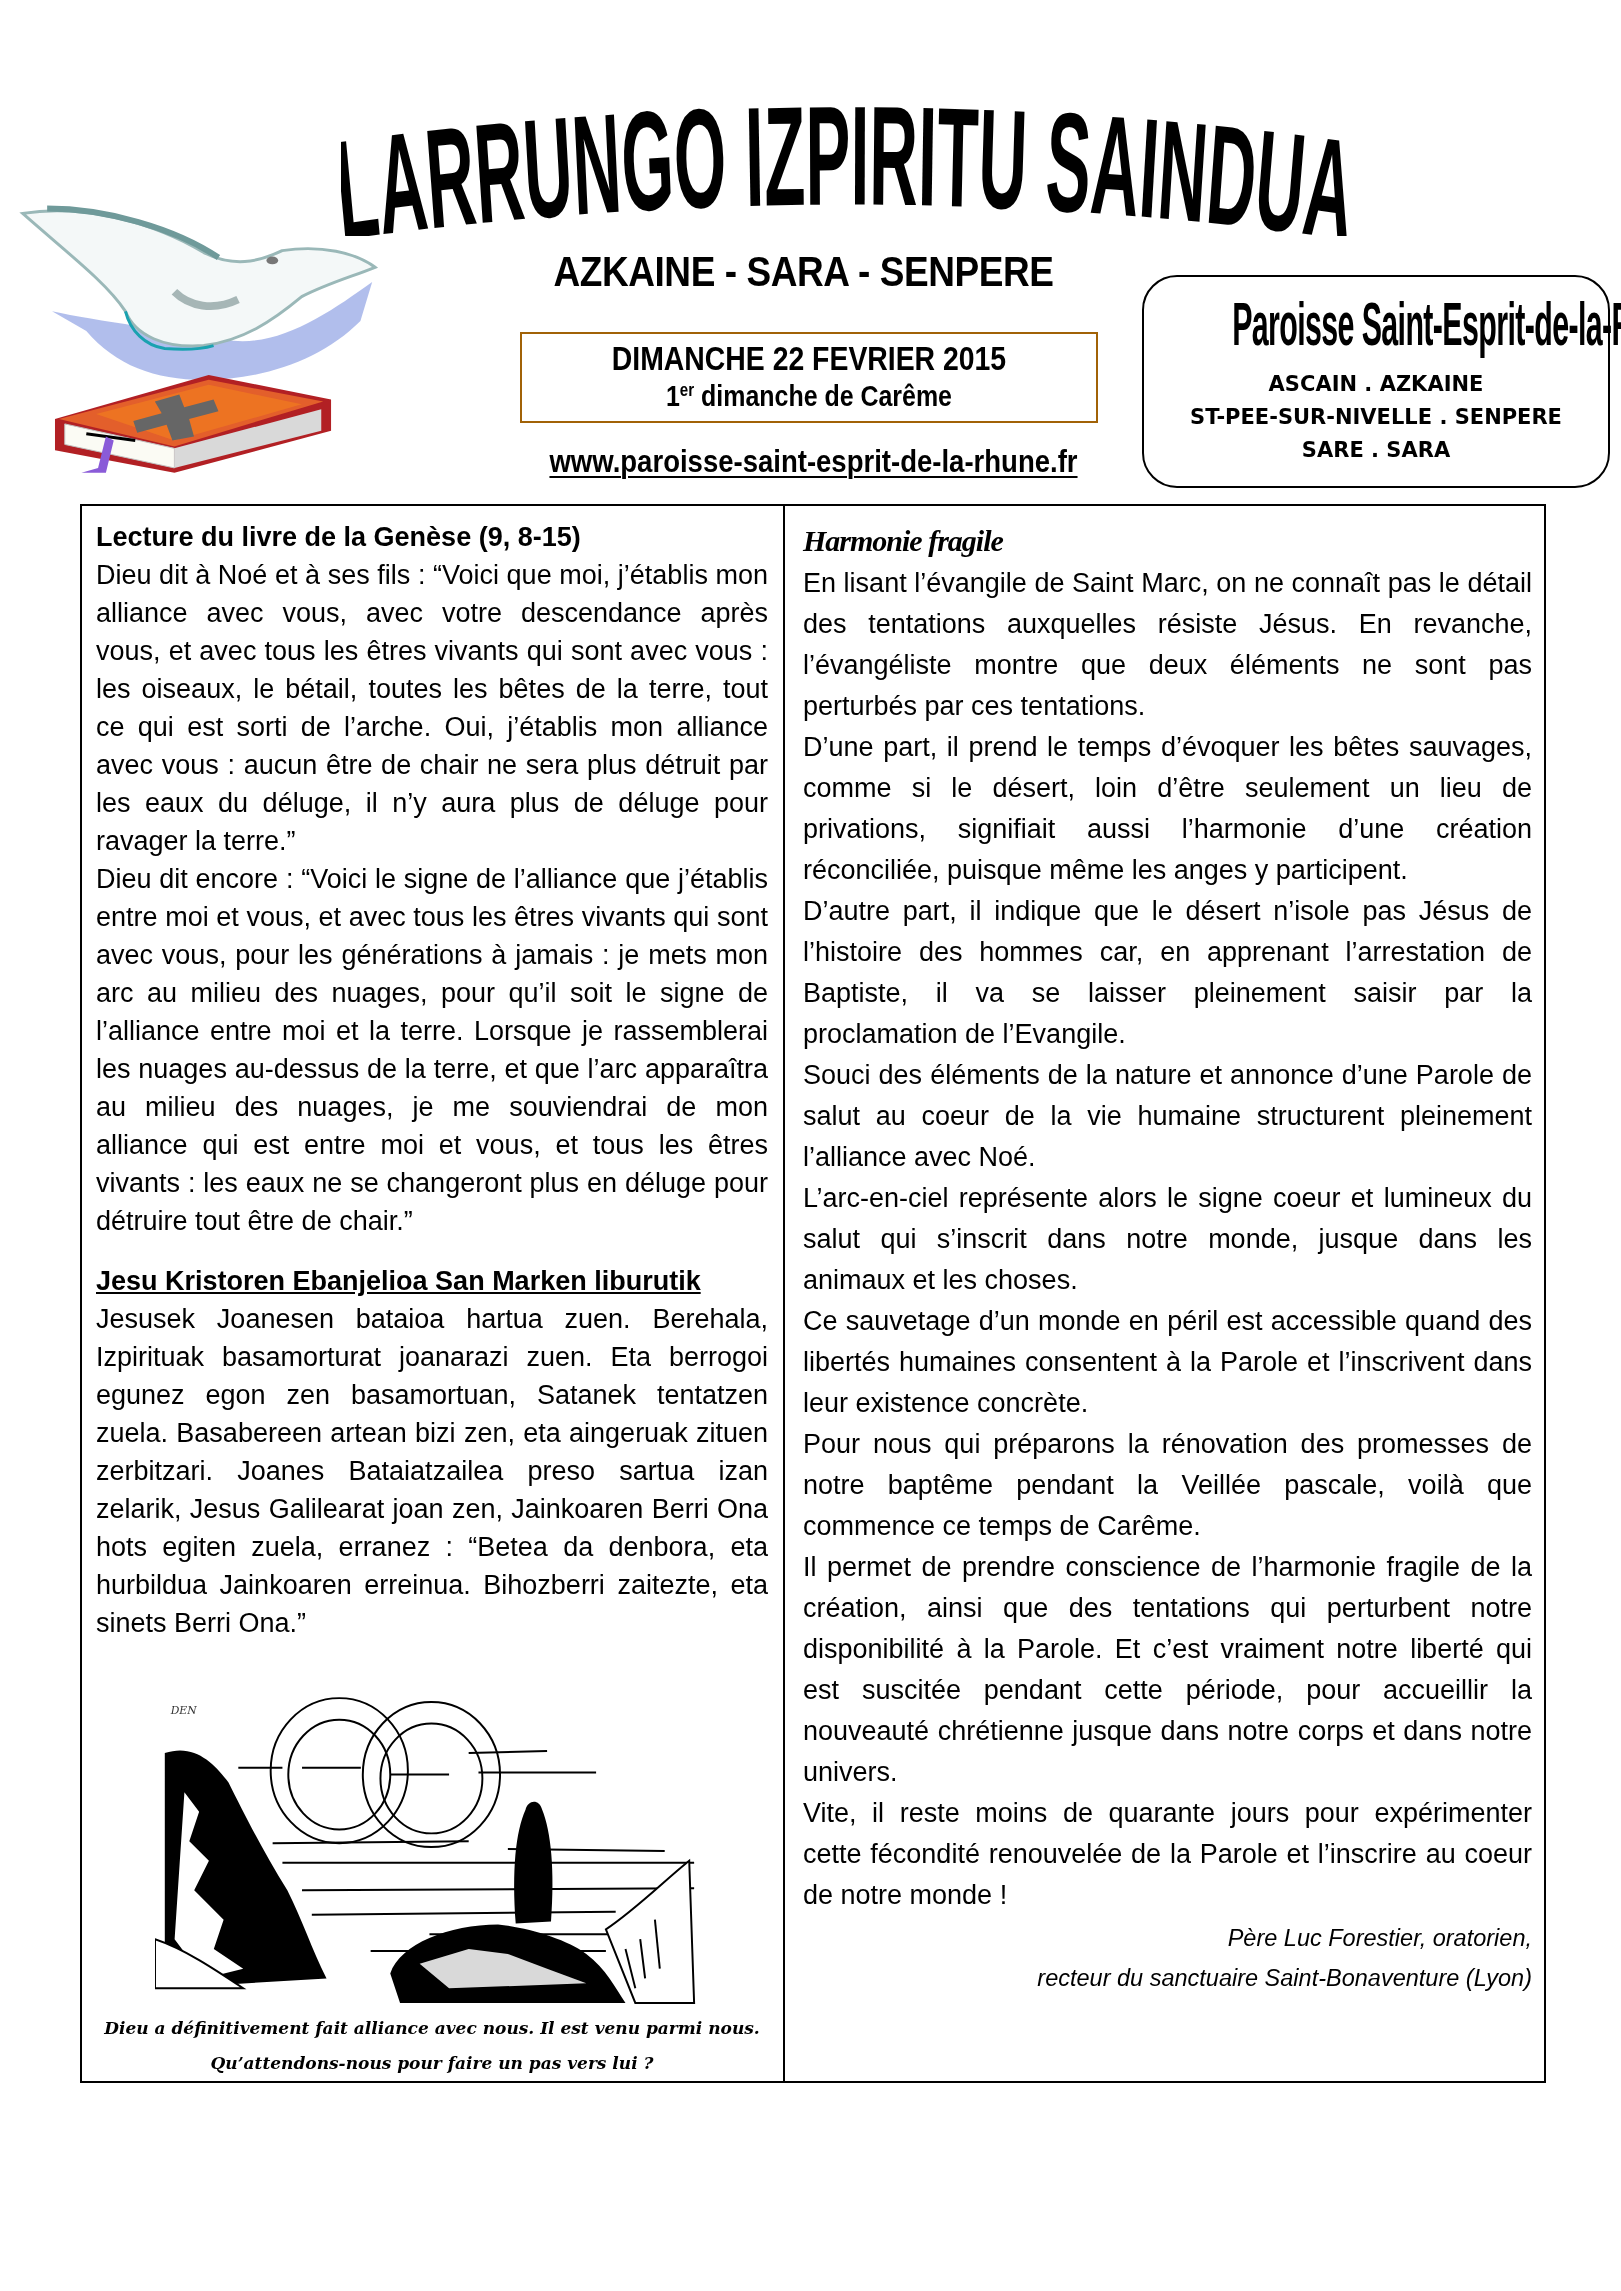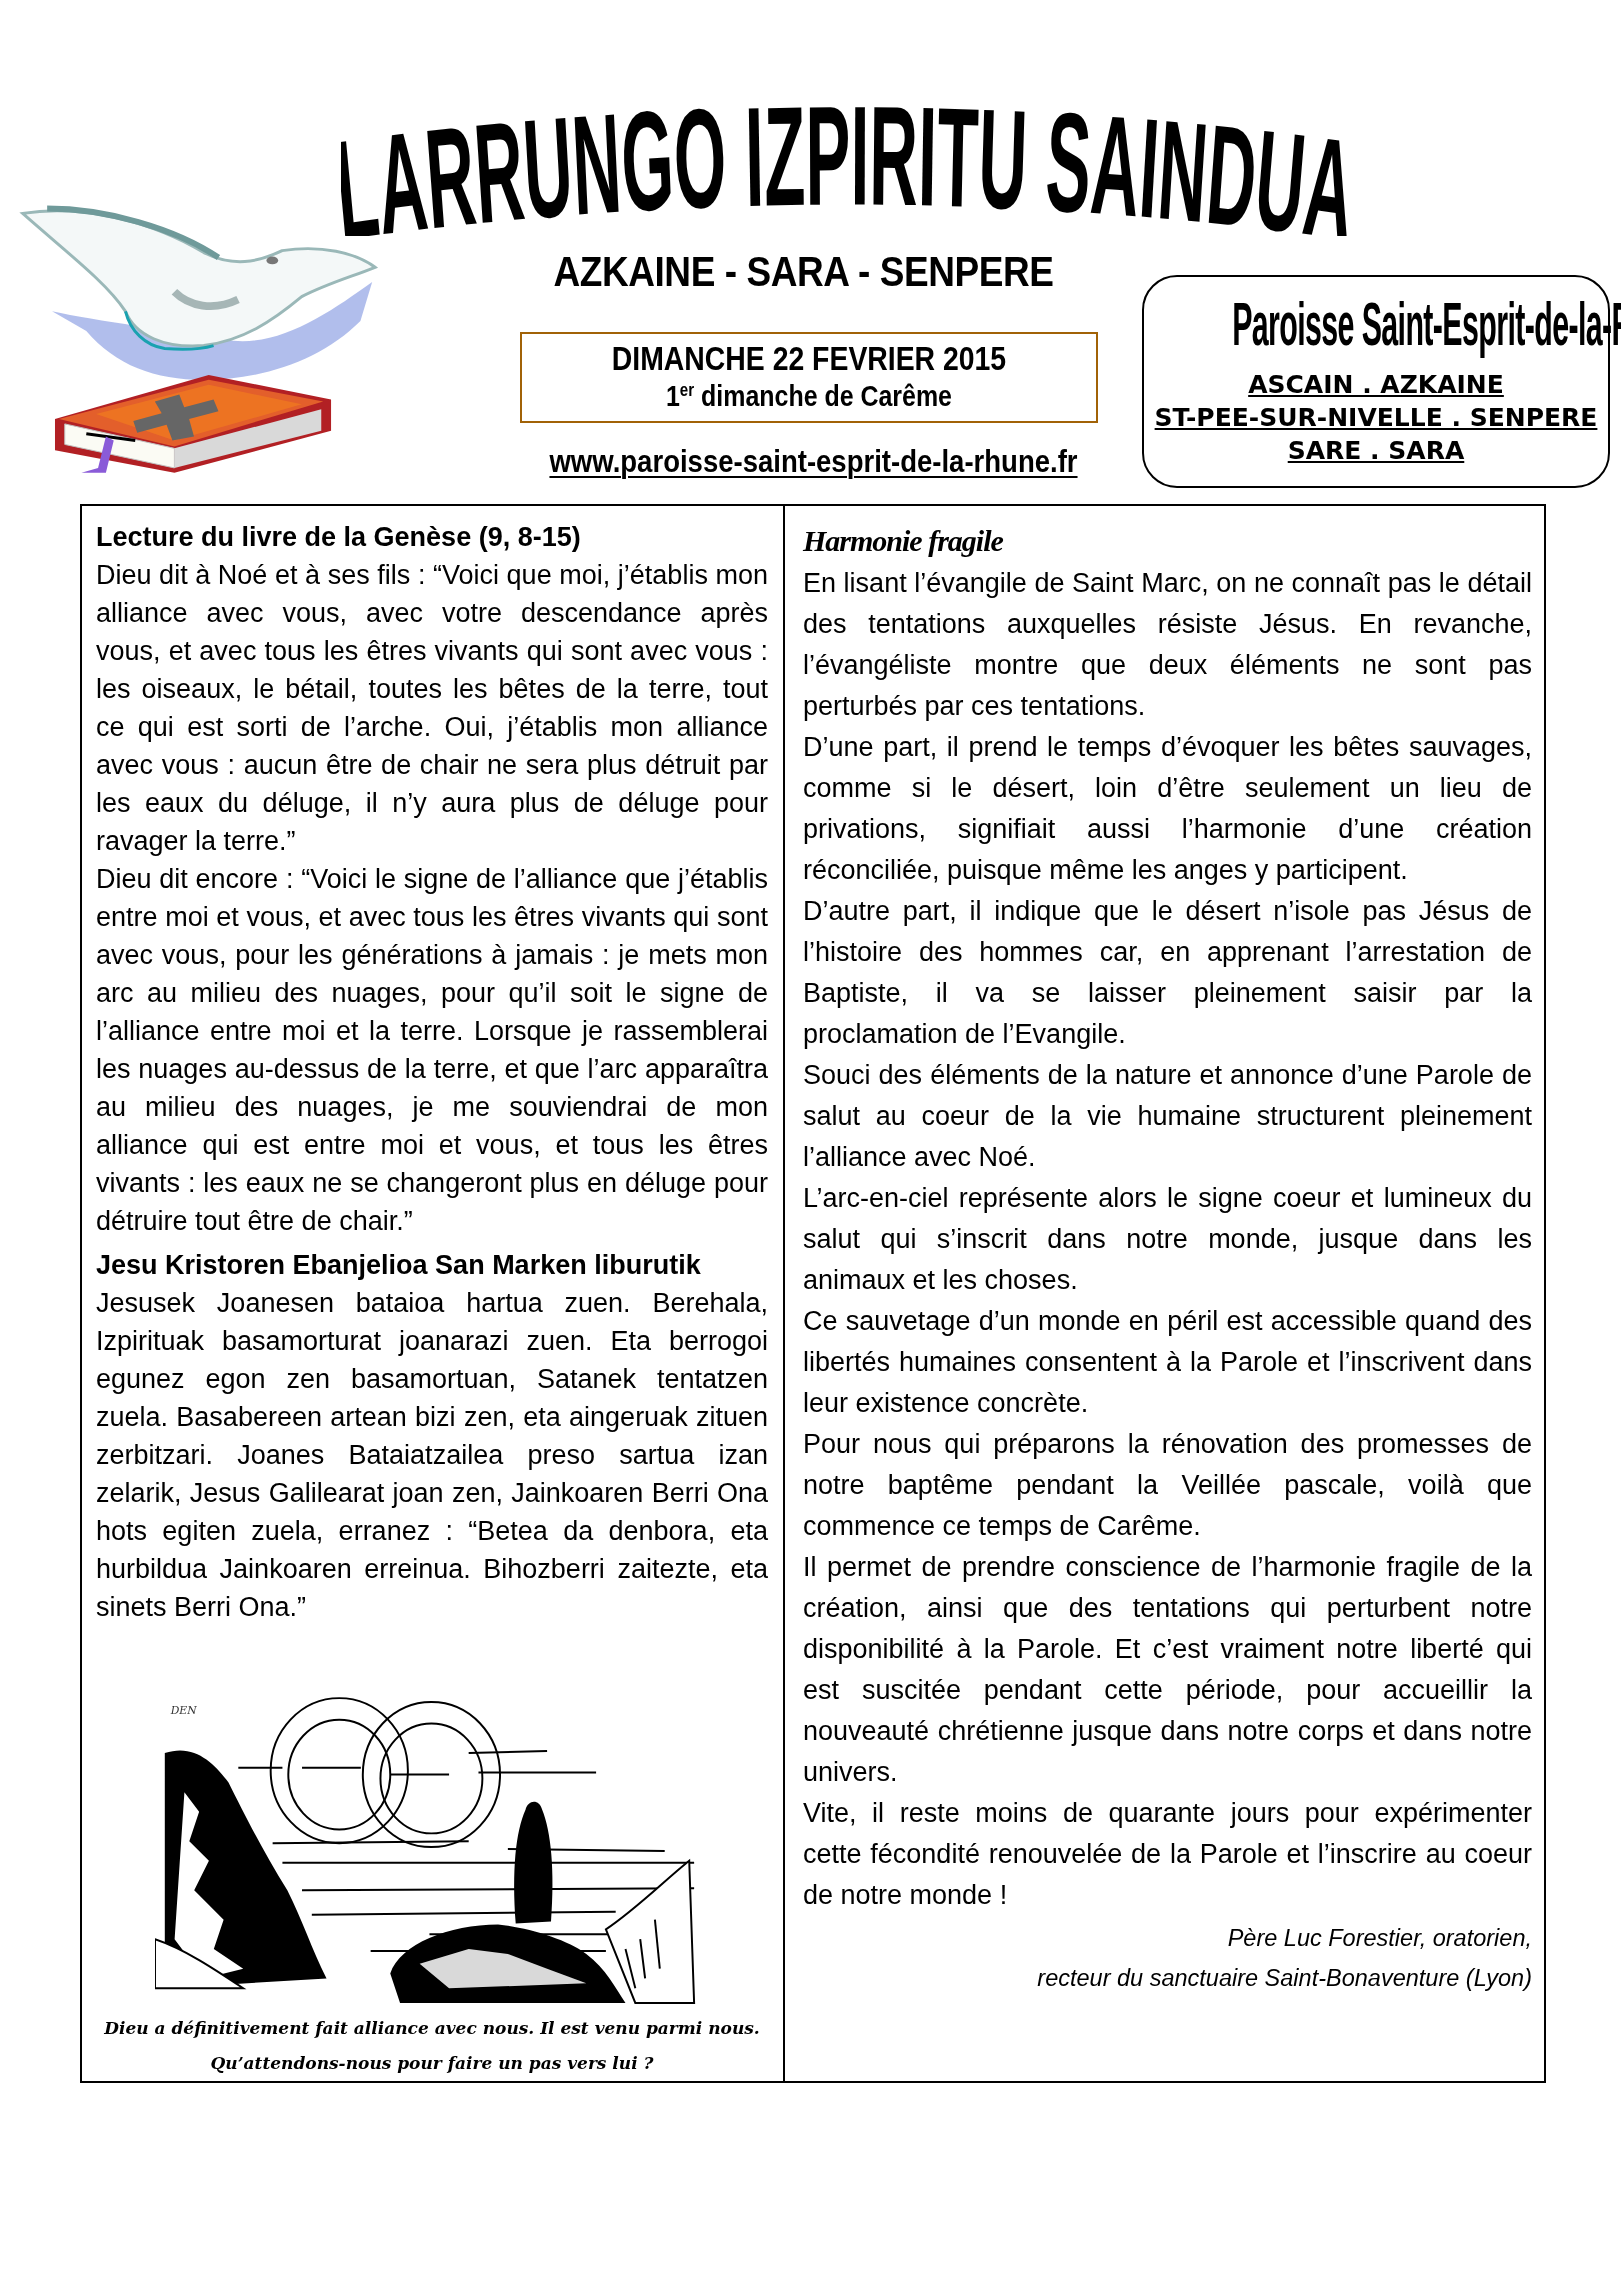--- a/index.html
+++ b/index.html
@@ -29,37 +29,37 @@
   }
   #parish-box {
     left:1142px; top:275px; width:468px; height:213px; border:2px solid #000; border-radius:35px; box-sizing:border-box;
     text-align:center;
   }
   #parish-name {
     margin-top:11.8px; font-family:"Liberation Sans Narrow","Liberation Sans", sans-serif; font-weight:bold; font-size:49px;
     transform:scaleX(0.62) scaleY(1.25); transform-origin:center top; white-space:nowrap; letter-spacing:-1px;
   }
   .parish-town {
-    font-family:"DejaVu Sans", sans-serif; font-weight:bold; font-size:25px; line-height:33px; white-space:nowrap;text-decoration:underline;
+    font-family:"DejaVu Sans", sans-serif; font-weight:bold; font-size:21px; line-height:33px; white-space:nowrap;
   }
   #towns { margin-top:23.5px; }
 
   #main-box {
     left:80px; top:504px; width:1466px; height:1579px; border:2px solid #000; box-sizing:border-box;
   }
   #divider { left:783px; top:504px; width:2px; height:1579px; background:#000; }
 
   .col-text { font-size:27px; text-align:justify; font-family:"Liberation Sans Narrow","Liberation Sans", sans-serif; }
   #left-col { left:96px; top:518px; width:672px; }
   #right-col { left:803px; top:518px; width:729px; }
   .lc-line-height { line-height:38px; }
   .rc-line-height { line-height:41px; }
   .heading-bold { font-weight:bold; }
   .para { margin:0; }
-  #gospel-heading { margin-top:6px; }
+  #gospel-heading { margin-top:22px;text-decoration:underline; }
   #right-heading {
     font-family:Liberation Serif, serif; font-style:italic; font-weight:bold; font-size:30px; line-height:45px; letter-spacing:-1px;
   }
   .signature { text-align:right; font-style:italic; font-size:23.5px; line-height:40px; }
   #signature-block { margin-top:2px; }
 
   #illustration { left:155px; top:1694px; width:545px; height:316px; }
   #caption {
     left:96px; top:2011px; width:672px; text-align:center;
     font-family:"DejaVu Serif", serif; font-style:italic; font-weight:bold; font-size:17px; line-height:35px;

